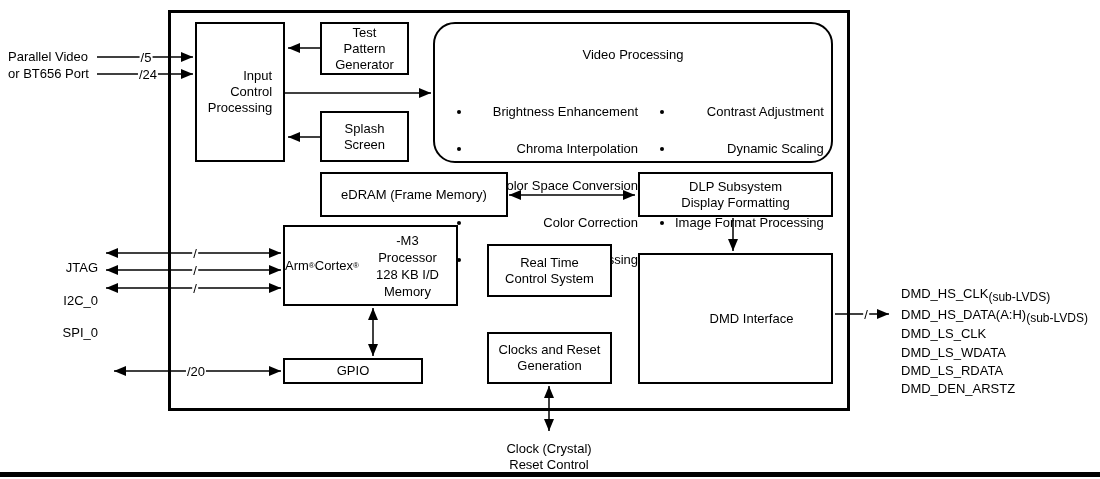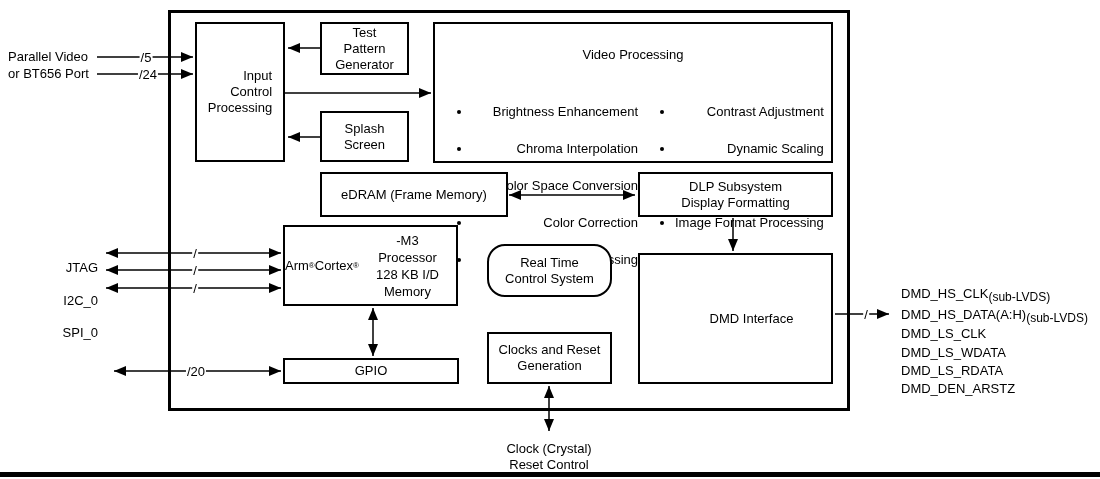--- a/index.html
+++ b/index.html
@@ -33,28 +33,28 @@
     align-items: center;
     justify-content: center;
     text-align: center;
     white-space: pre-line;
     line-height: 16px;
     box-sizing: border-box;
   }
   #box-icp   { left: 195px; top: 22px;  width: 90px;  height: 140px; text-align: right; }
   #box-tpg   { left: 320px; top: 22px;  width: 89px;  height: 53px; }
   #box-splash{ left: 320px; top: 111px; width: 89px;  height: 51px; }
-  #box-vp    { left: 433px; top: 22px;  width: 400px; height: 141px; display: block; }
+  #box-vp    { left: 433px; top: 22px;  width: 400px; height: 141px; display: block; border-radius: 22px; }
   #box-edram { left: 320px; top: 172px; width: 188px; height: 45px; }
   #box-dlp   { left: 638px; top: 172px; width: 195px; height: 45px; line-height: 15.5px; }
   #box-arm   { left: 283px; top: 225px; width: 175px; height: 81px; line-height: 17px; }
-  #box-rtcs  { left: 487px; top: 244px; width: 125px; height: 53px; border-radius: 18px; }
+  #box-rtcs  { left: 487px; top: 244px; width: 125px; height: 53px; }
   #box-dmd   { left: 638px; top: 253px; width: 195px; height: 131px; padding-left: 32px; }
   #box-clocks{ left: 487px; top: 332px; width: 125px; height: 52px; }
-  #box-gpio  { left: 283px; top: 358px; width: 176px; height: 26px; }
+  #box-gpio  { left: 283px; top: 358px; width: 140px; height: 26px; }
 
   .vp-title { text-align: center; margin-top: 7px; line-height: 15px; }
   .vp-cols  { display: flex; flex-direction: row; margin-top: 6px; }
   .vp-cols ul {
     margin: 0; padding: 0 0 0 37px;
     list-style: disc outside;
     line-height: 18.5px;
     text-align: right;
   }
   .vp-cols ul:first-child { width: 166px; }

